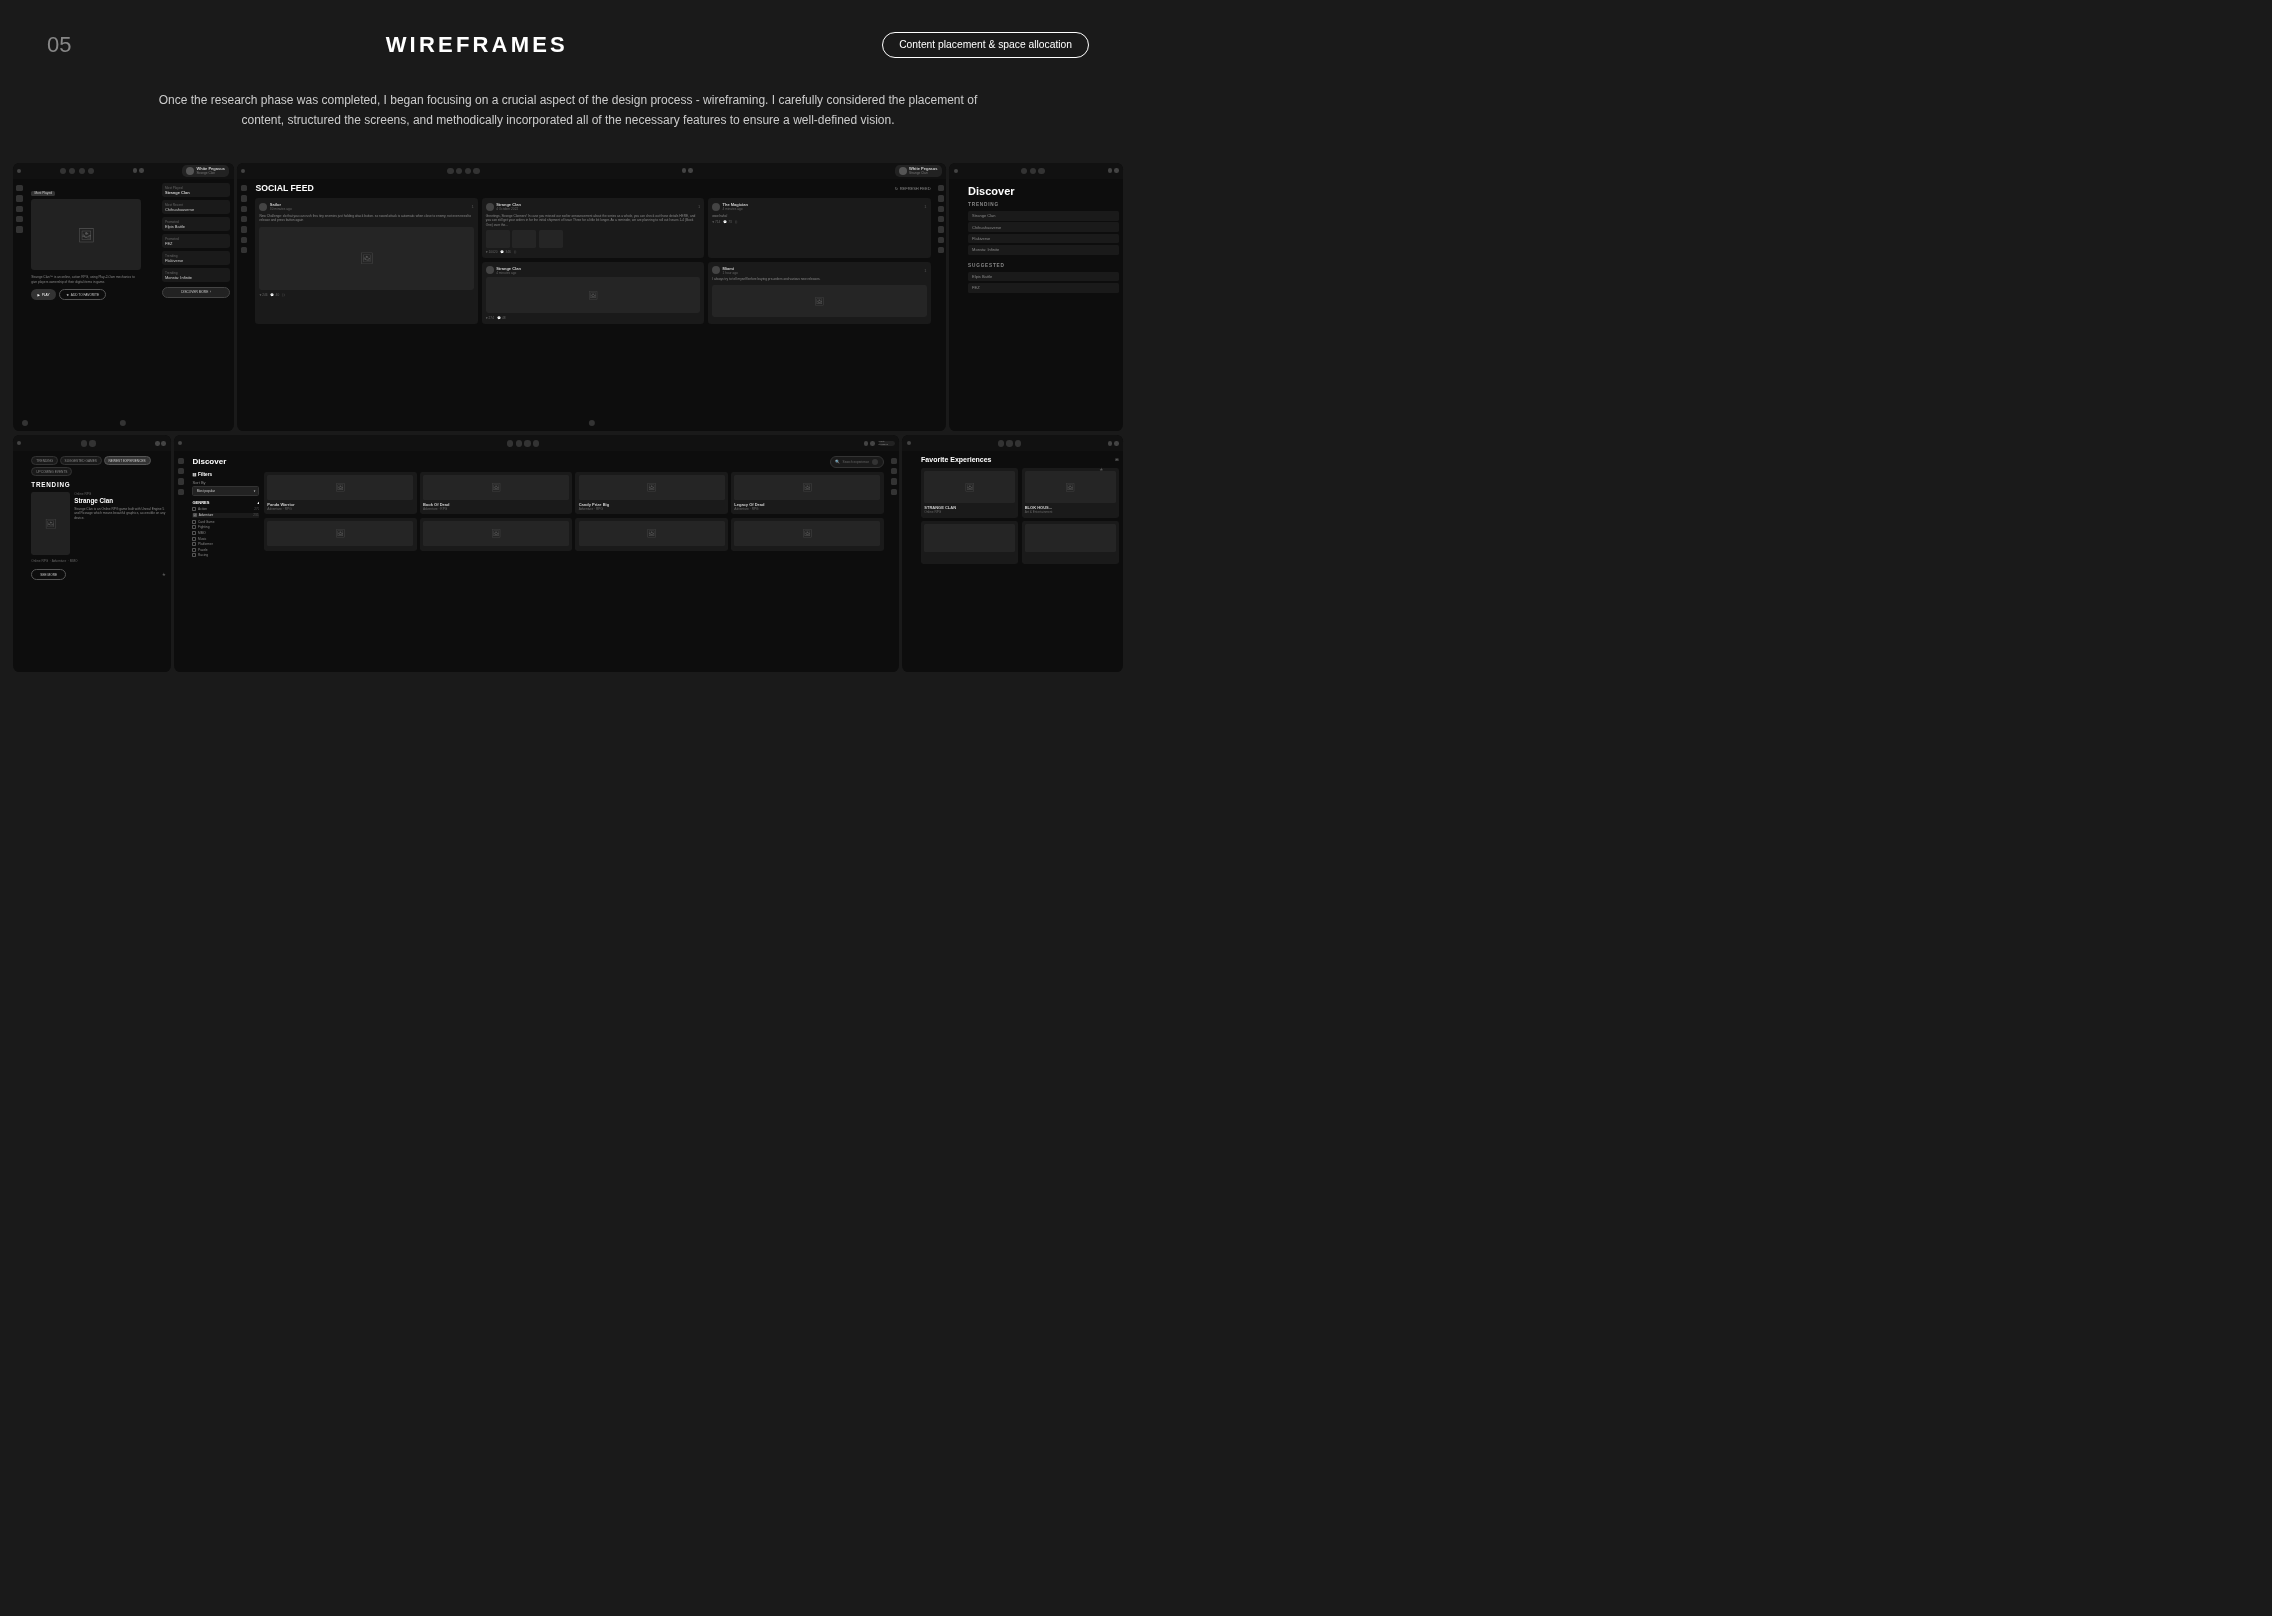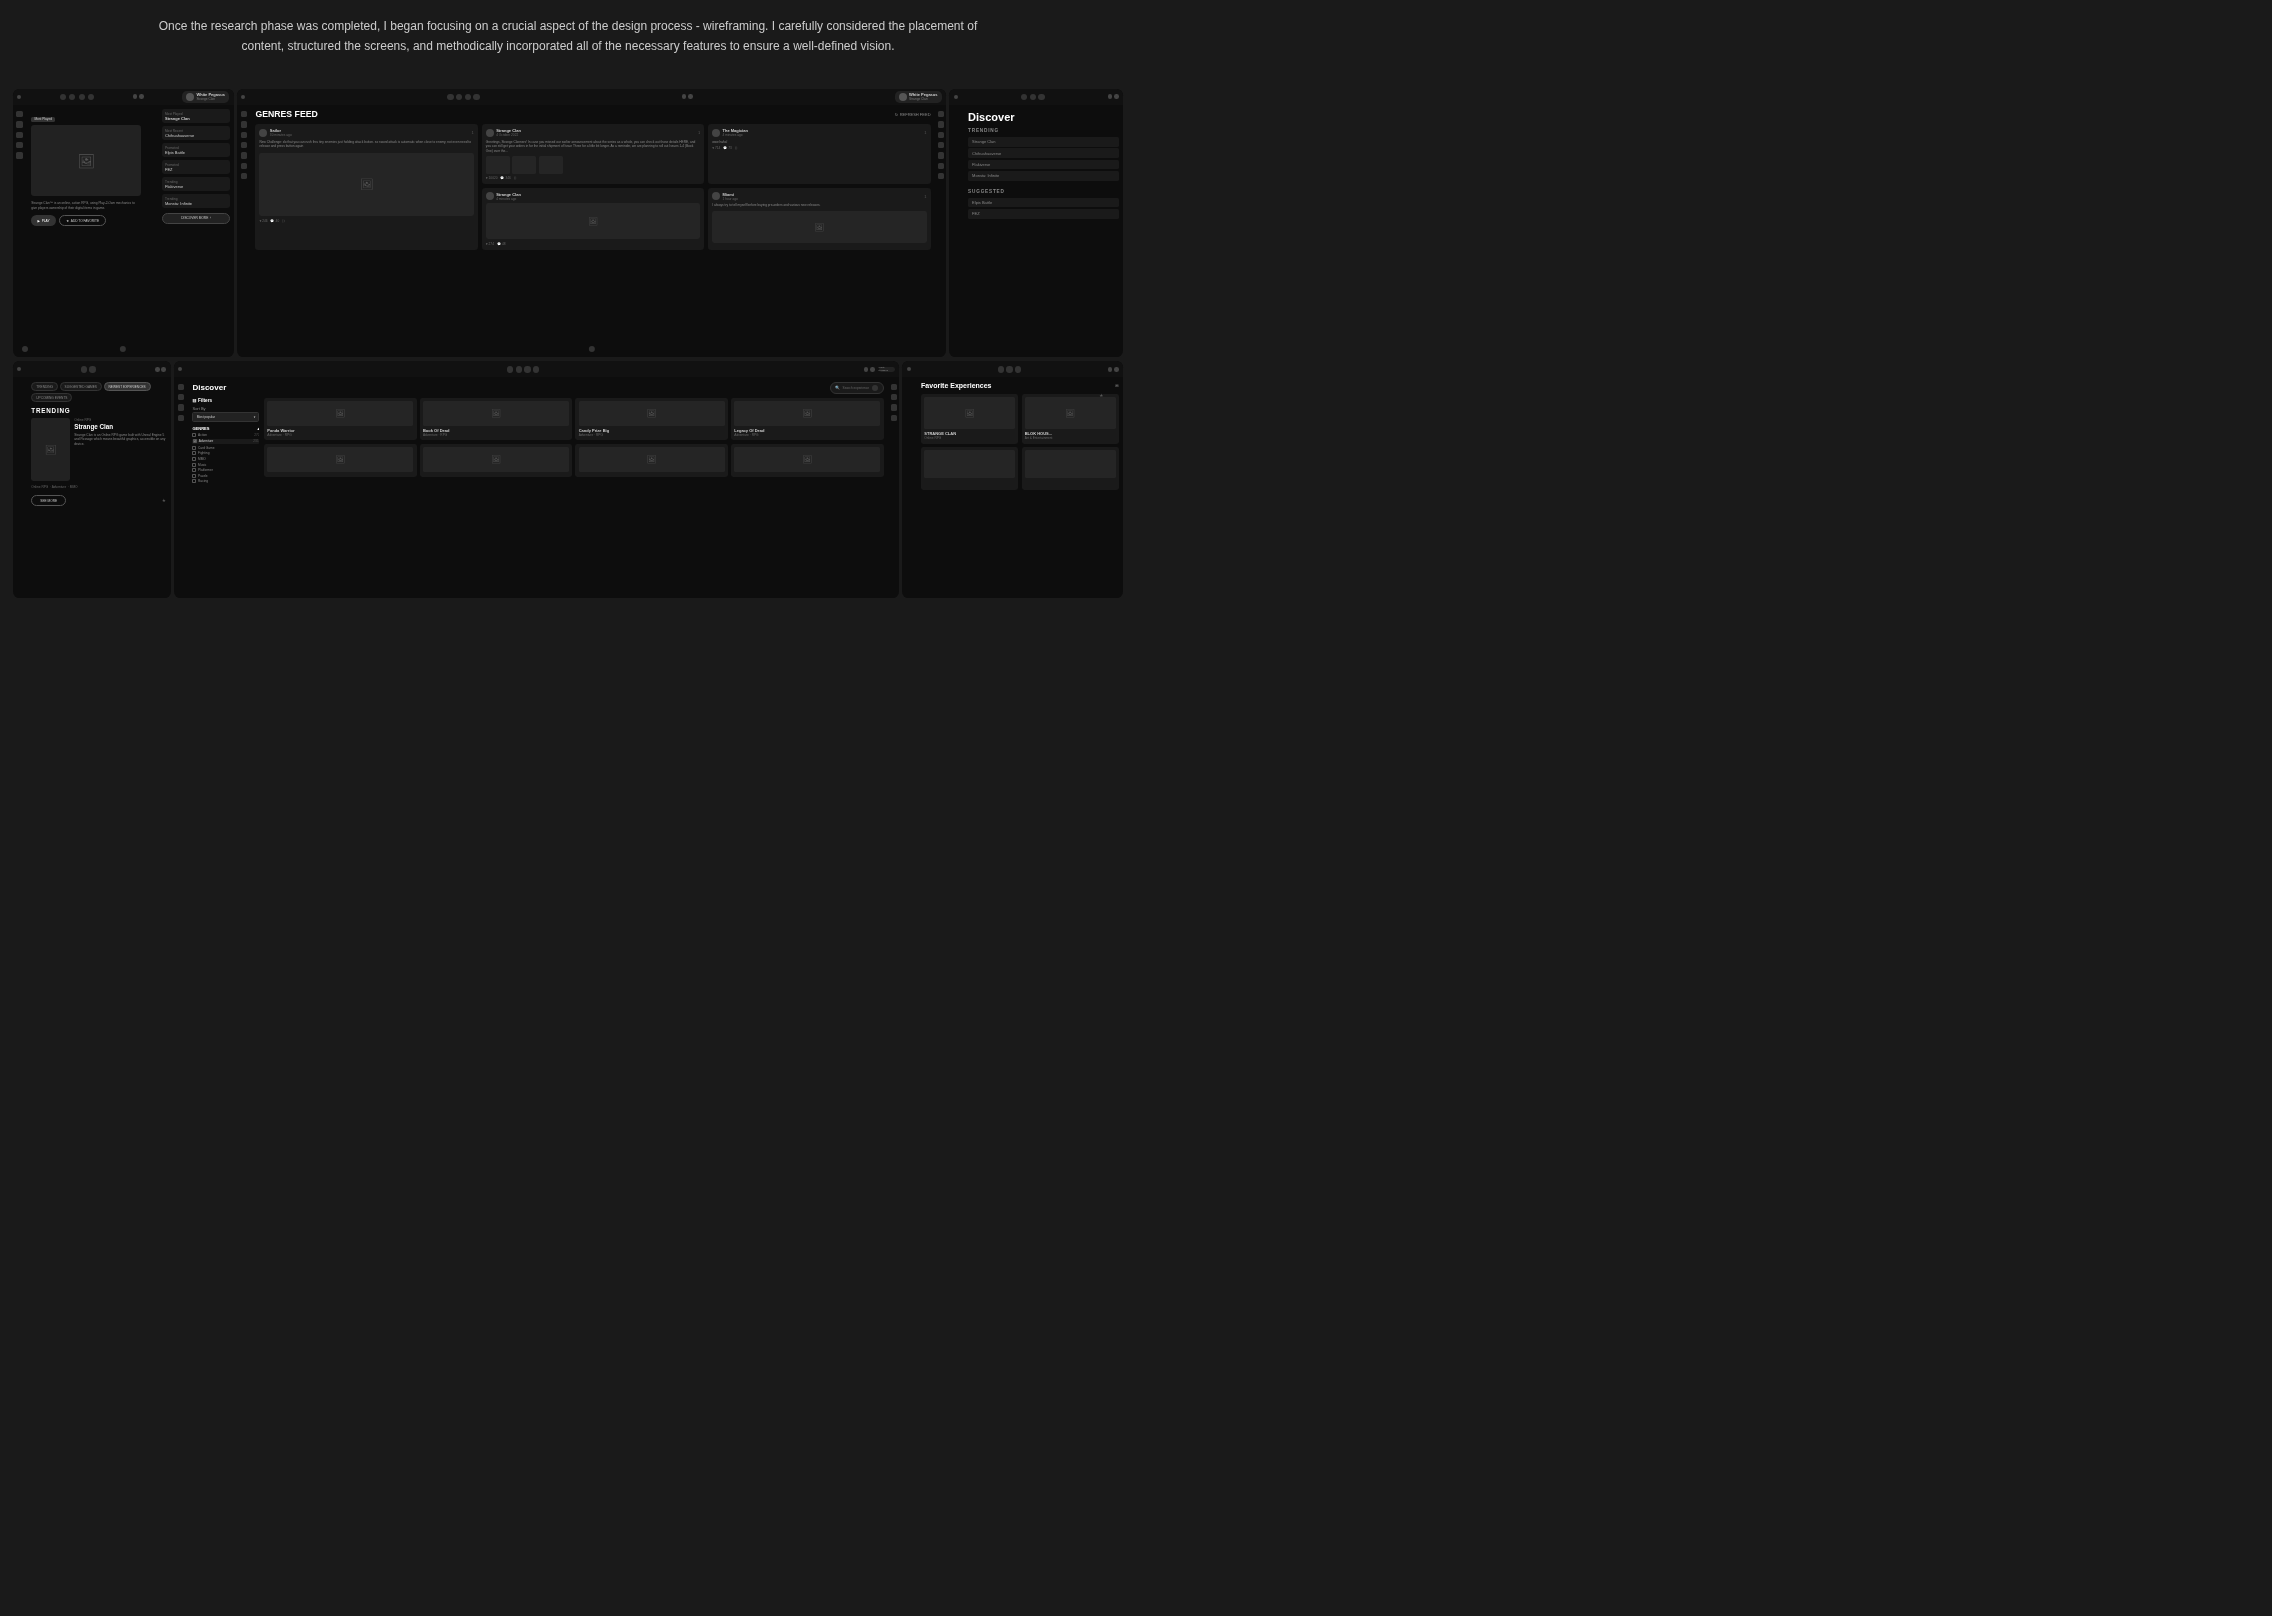--- a/index.html
+++ b/index.html
@@ -69,20 +69,27 @@
       gap: 3.2px;
       padding: 0 12.6px;
     }
 
   </style>
 </head>
 <body>
 
 <div style="background: #1a1a1a; min-height: 808px; width: 1136px; position: relative;">
 
+  <div class="header-section">
+    <span class="page-number">05</span>
+    <span class="page-title">WIREFRAMES</span>
+    <div class="content-badge">
+      <span>Content placement &amp; space allocation</span>
+    </div>
+  </div>
 
   <div class="description-section">Once the research phase was completed, I began focusing on a crucial aspect of the design process - wireframing. I carefully considered the placement of content, structured the screens, and methodically incorporated all of the necessary features to ensure a well-defined vision.</div>
 
   <div class="row1-wrapper" style="margin-bottom: 4.7px;">
 
     <div style="background: #0d0d0d; border-radius: 6.3px; overflow: hidden; width: 221px; height: 268px; position: relative; flex-shrink: 0;">
 
       <div class="wf-mini-topbar">
         <div style="display:flex; gap:1.6px; align-items:center;">
           <div style="width:4px; height:4px; background:#444; border-radius:50%;"></div>
@@ -204,21 +211,21 @@
           <div style="width:6.3px; height:6.3px; background:#333; border-radius:1.6px;"></div>
           <div style="width:6.3px; height:6.3px; background:#333; border-radius:1.6px;"></div>
           <div style="width:6.3px; height:6.3px; background:#333; border-radius:1.6px;"></div>
           <div style="width:6.3px; height:6.3px; background:#333; border-radius:1.6px;"></div>
           <div style="width:6.3px; height:6.3px; background:#333; border-radius:1.6px;"></div>
           <div style="width:6.3px; height:6.3px; background:#333; border-radius:1.6px;"></div>
         </div>
 
         <div style="flex:1; padding:4.7px;">
           <div style="display:flex; justify-content:space-between; align-items:center; margin-bottom:4.7px;">
-            <div style="font-size:8.7px; font-weight:bold; color:#fff;">GENRES FEED</div>
+            <div style="font-size:8.7px; font-weight:bold; color:#fff;">SOCIAL FEED</div>
             <div style="font-size:4px; color:#888; display:flex; align-items:center; gap:1.6px;">
               <span>↻</span>
               <span>REFRESH FEED</span>
             </div>
           </div>
 
           <div style="display:grid; grid-template-columns:1fr 1fr 1fr; gap:4px;">
 
             <div style="background:#1a1a1a; border-radius:3.2px; padding:4px; grid-row: span 2;">
               <div style="display:flex; align-items:center; gap:2.4px; margin-bottom:2.4px;">

